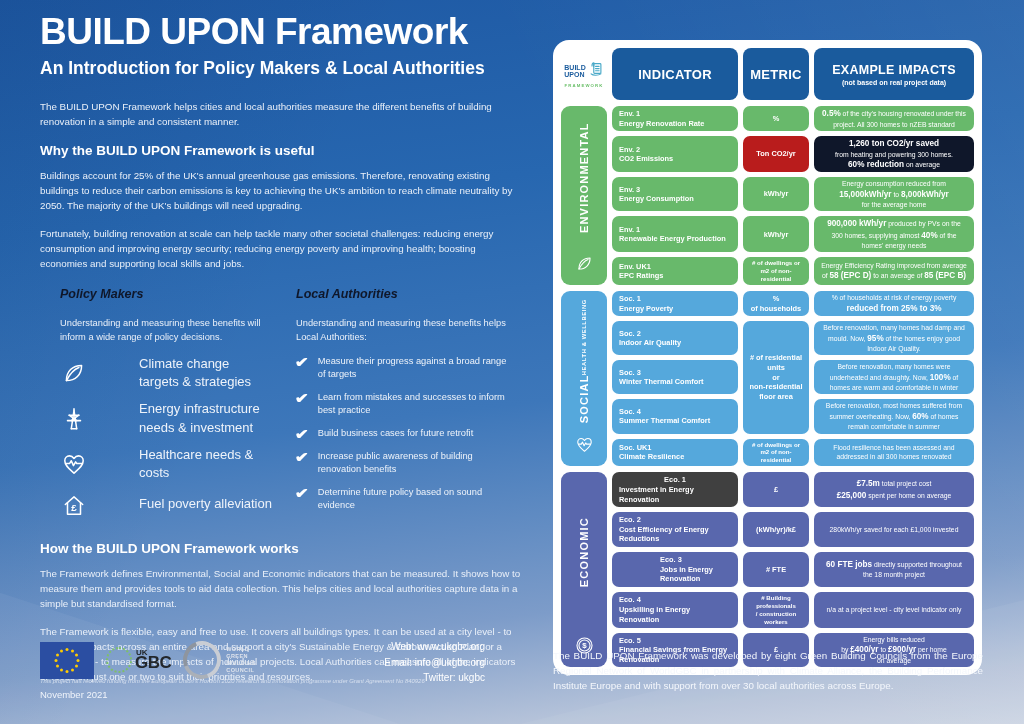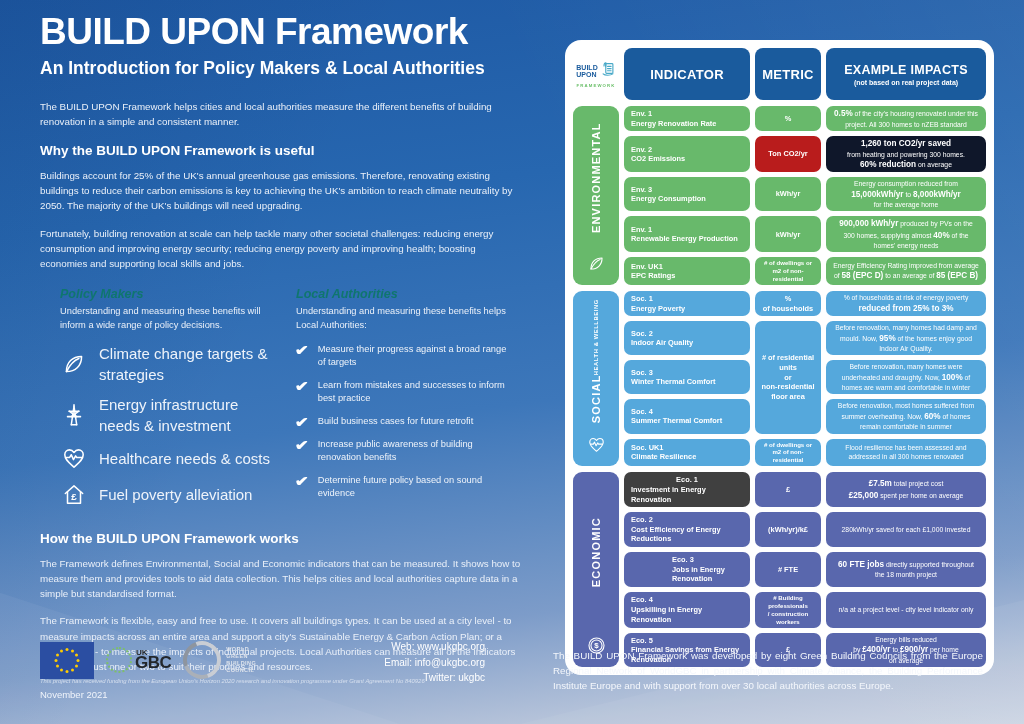--- a/index.html
+++ b/index.html
@@ -17,26 +17,26 @@
 
   
   .left-col{position:absolute;left:40px;top:12px;width:484px;color:#eef3fa;}
   h1.title{margin:0;color:#fff;font-size:37px;line-height:1.1;font-weight:bold;letter-spacing:-0.5px;}
   h2.subtitle{margin:5px 0 20px;color:#fff;font-size:17.5px;font-weight:bold;}
   .para{font-size:9.8px;line-height:1.55;margin:0 0 12px;color:#eaf0f9;}
   h3.sect{margin:14px 0 10px;color:#fff;font-size:13.5px;font-weight:bold;}
   .two-cols{display:flex;gap:24px;padding-left:20px;margin:16px 0 6px;}
   .col-pm{width:212px;}
   .col-la{width:212px;}
-  .col-h{margin:0 0 4px;color:#0f766e;font-size:12.5px;font-weight:bold;font-style:italic;}
+  .col-h{margin:0 0 16px;color:#0f172a;font-size:12.5px;font-weight:bold;font-style:italic;}
   .col-desc{font-size:9.3px;line-height:1.5;margin:0 0 10px;color:#eaf0f9;}
   .pm-item{display:flex;align-items:center;gap:12px;margin:9px 0;}
   .pm-icon{width:27px;height:27px;flex:0 0 27px;display:flex;align-items:center;justify-content:center;}
   .pm-icon svg{width:26px;height:26px;stroke:#fff;fill:none;stroke-width:1.4;stroke-linecap:round;stroke-linejoin:round;}
-  .pm-label{font-size:15px;line-height:1.4;}
+  .pm-label{font-size:13px;line-height:1.4;margin-left:40px;}
   .la-item{display:flex;align-items:flex-start;gap:10px;margin:9px 0;}
   .check{color:#fff;font-size:14px;font-weight:bold;line-height:1;transform:scaleX(1.2);}
   .la-label{font-size:9.3px;line-height:1.45;}
 
   
   .logos-row{position:absolute;left:40px;top:641px;display:flex;align-items:center;gap:12px;}
   .eu-flag{width:54px;height:37px;}
   .ukgbc{display:flex;align-items:center;gap:3px;}
   .gbc-dots{width:22px;height:22px;border:2.5px dotted #7dbf6a;border-radius:50%;}
   .gbc-txt{color:#23272b;line-height:0.8;}
@@ -44,21 +44,21 @@
   .gbc-gbc{font-size:17px;font-weight:bold;letter-spacing:-0.5px;}
   .wgbc{display:flex;align-items:center;gap:5px;}
   .wgbc-globe{width:30px;height:30px;border-radius:50%;border:4px solid #c9cdd4;border-left-color:#8e959f;border-bottom-color:#aab0b8;transform:rotate(25deg);}
   .wgbc-txt{font-size:5.5px;line-height:1.25;color:#dfe4ec;font-weight:bold;letter-spacing:0.4px;}
   .funding-note{position:absolute;left:40px;top:678px;width:440px;font-size:5.9px;font-style:italic;color:#dde5f2;opacity:.9;}
   .pub-date{position:absolute;left:40px;top:689px;font-size:9.5px;color:#f0f4fb;}
   .contact{position:absolute;left:300px;top:639px;width:185px;text-align:right;font-size:10px;line-height:1.55;color:#fff;}
 
   
   .panel{position:absolute;left:553px;top:40px;width:429px;min-height:583px;background:#fff;border-radius:16px;
-         padding:8px;box-sizing:border-box;display:flex;flex-direction:column;gap:6px;margin-left:12px;}
+         padding:8px;box-sizing:border-box;display:flex;flex-direction:column;gap:6px;}
   .grid{display:grid;grid-template-columns:46px 126px 66px 1fr;gap:5px;}
   .hcell{background:#1a5b9d;border-radius:8px;color:#fff;display:flex;flex-direction:column;
          align-items:center;justify-content:center;height:52px;text-align:center;}
   .h-ind,.h-met{font-size:13px;font-weight:bold;letter-spacing:0.3px;}
   .h-imp{font-size:12.5px;font-weight:bold;letter-spacing:0.3px;}
   .h-imp-sub{font-size:7px;font-weight:bold;margin-top:2px;}
   .bu-logo{display:flex;flex-direction:column;align-items:center;justify-content:center;height:52px;}
   .bu-row{display:flex;align-items:center;gap:2px;}
   .bu-words{color:#1a5b9d;font-weight:bold;font-size:7px;line-height:1.05;}
   .bu-frame{color:#6abf69;font-size:4.3px;font-weight:bold;letter-spacing:1.1px;margin-top:1px;}

